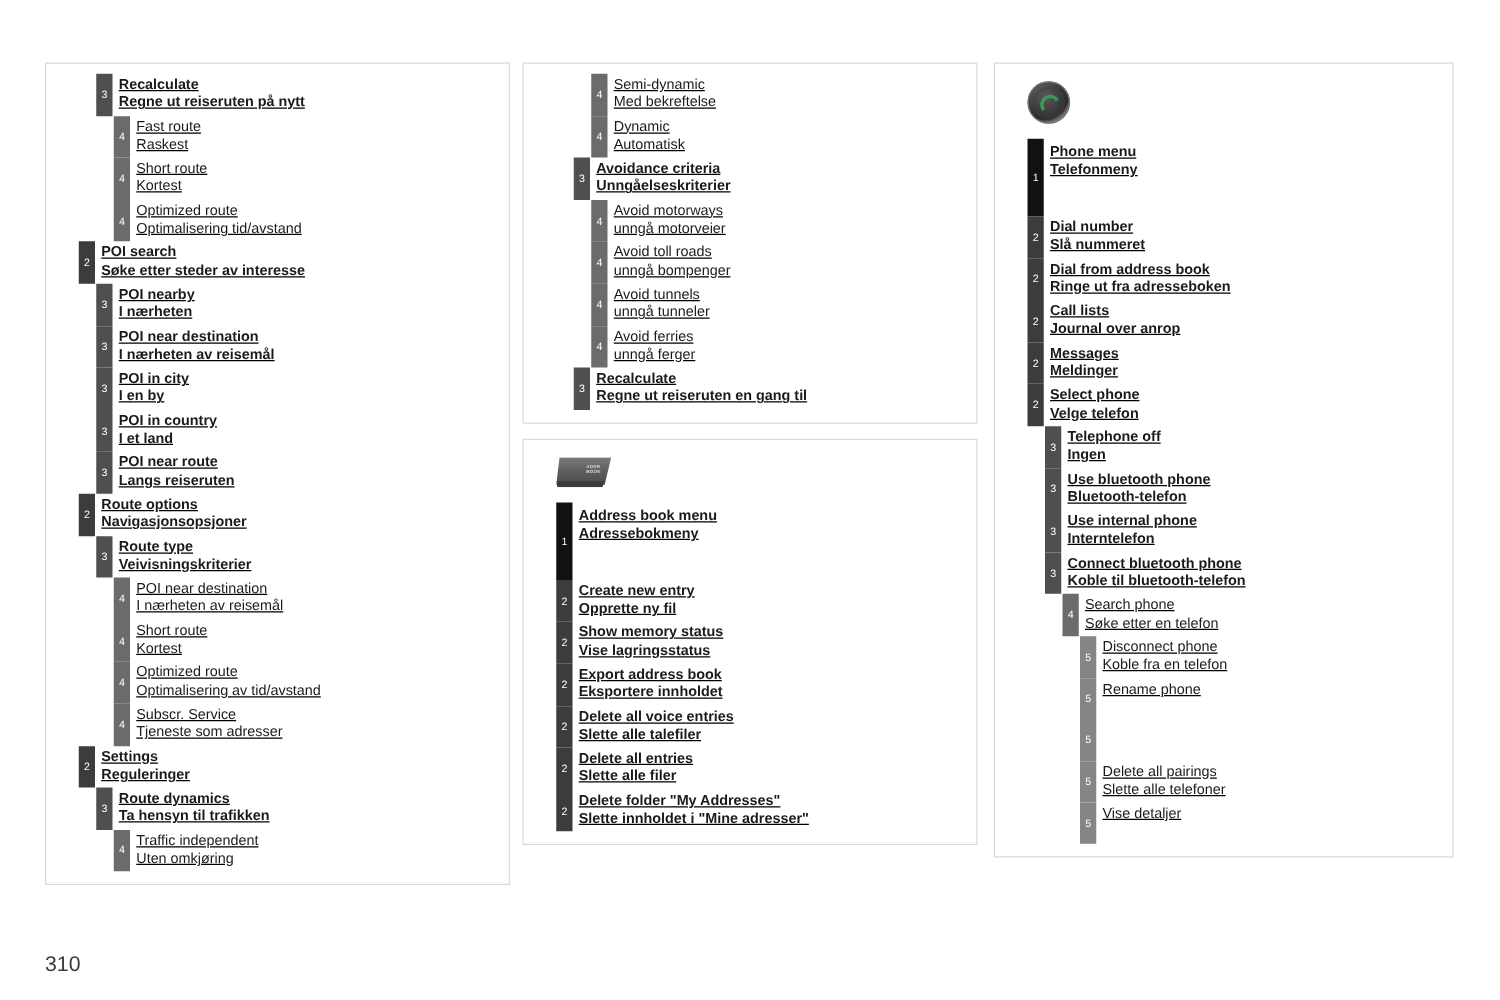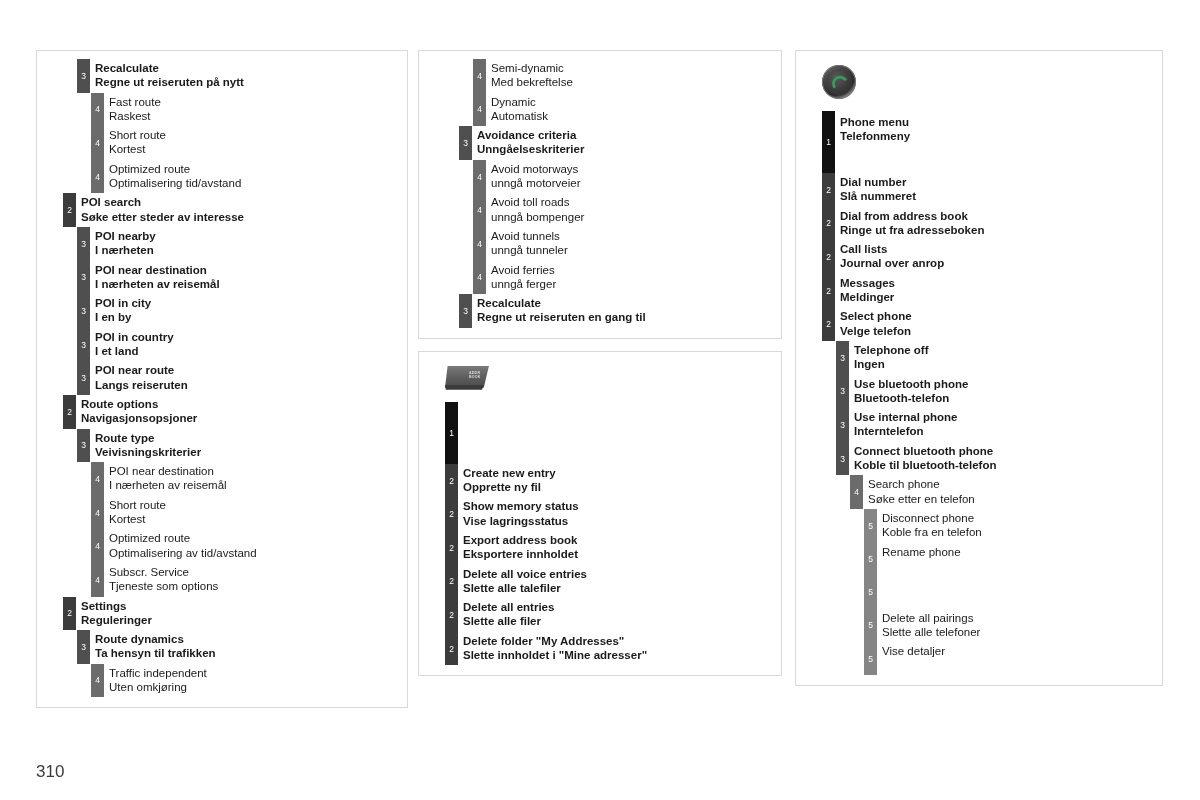--- a/index.html
+++ b/index.html
@@ -50,20 +50,21 @@
   }
   .entry .bar .num {
     position: absolute;
     left: 0; right: 0;
     top: 50%;
     transform: translateY(-50%);
     font-size: 8.5px;
   }
   .entry .labels {
     display: block;
+    text-decoration: underline;
   }
   .entry .en, .entry .no {
     display: block;
     font-size: 11.5px;
     line-height: 14.3px;
     color: #1a1a1a;
     white-space: nowrap;
   }
 
   
@@ -295,21 +296,21 @@
             <span class="en">Optimized route</span>
             <span class="no">Optimalisering av tid/avstand</span>
           </div>
         </div>
         <div class="entry lvl-4">
           <div class="bar">
             <span class="num">4</span>
           </div>
           <div class="labels">
             <span class="en">Subscr. Service</span>
-            <span class="no">Tjeneste som options</span>
+            <span class="no">Tjeneste som adresser</span>
           </div>
         </div>
         <div class="entry lvl-2">
           <div class="bar">
             <span class="num">2</span>
           </div>
           <div class="labels">
             <span class="en">Settings</span>
             <span class="no">Reguleringer</span>
           </div>
@@ -414,20 +415,24 @@
           <div class="addrbook-btn">
             <div class="face"></div>
             <div class="lip"></div>
             <div class="txt" style="white-space: pre;">ADDR
 BOOK</div>
           </div>
         </div>
         <div class="entry lvl-1">
           <div class="bar">
             <span class="num">1</span>
+          </div>
+          <div class="labels">
+            <span class="en">Address book menu</span>
+            <span class="no">Adressebokmeny</span>
           </div>
         </div>
         <div class="entry lvl-2">
           <div class="bar">
             <span class="num">2</span>
           </div>
           <div class="labels">
             <span class="en">Create new entry</span>
             <span class="no">Opprette ny fil</span>
           </div>

